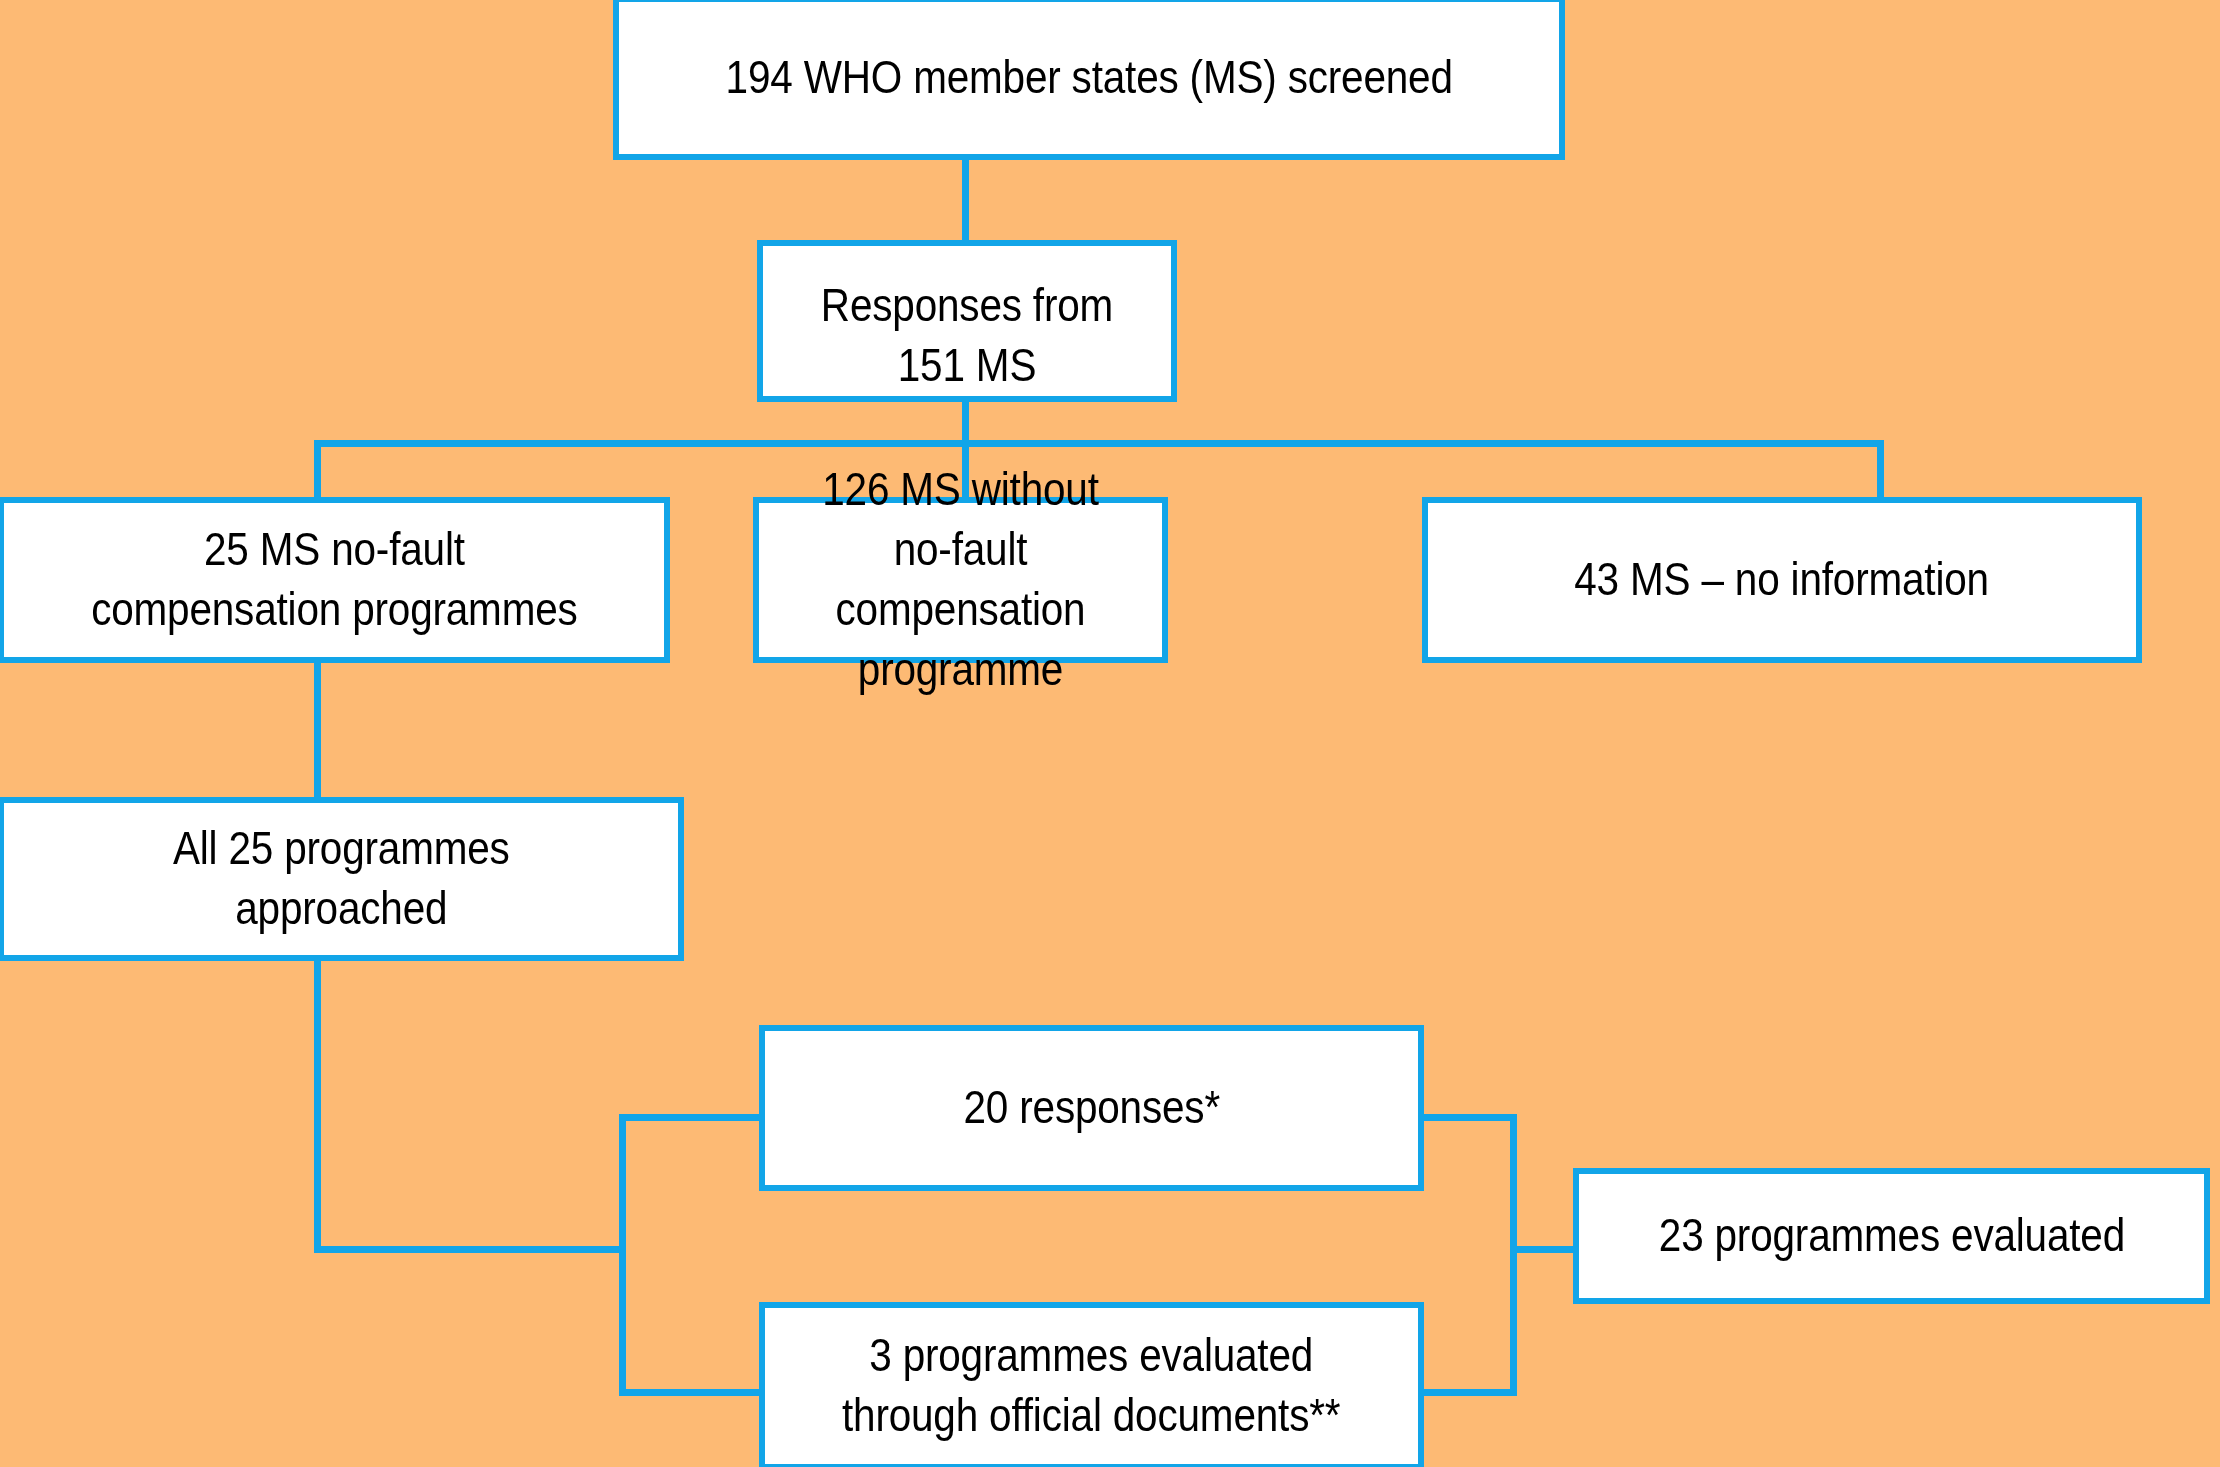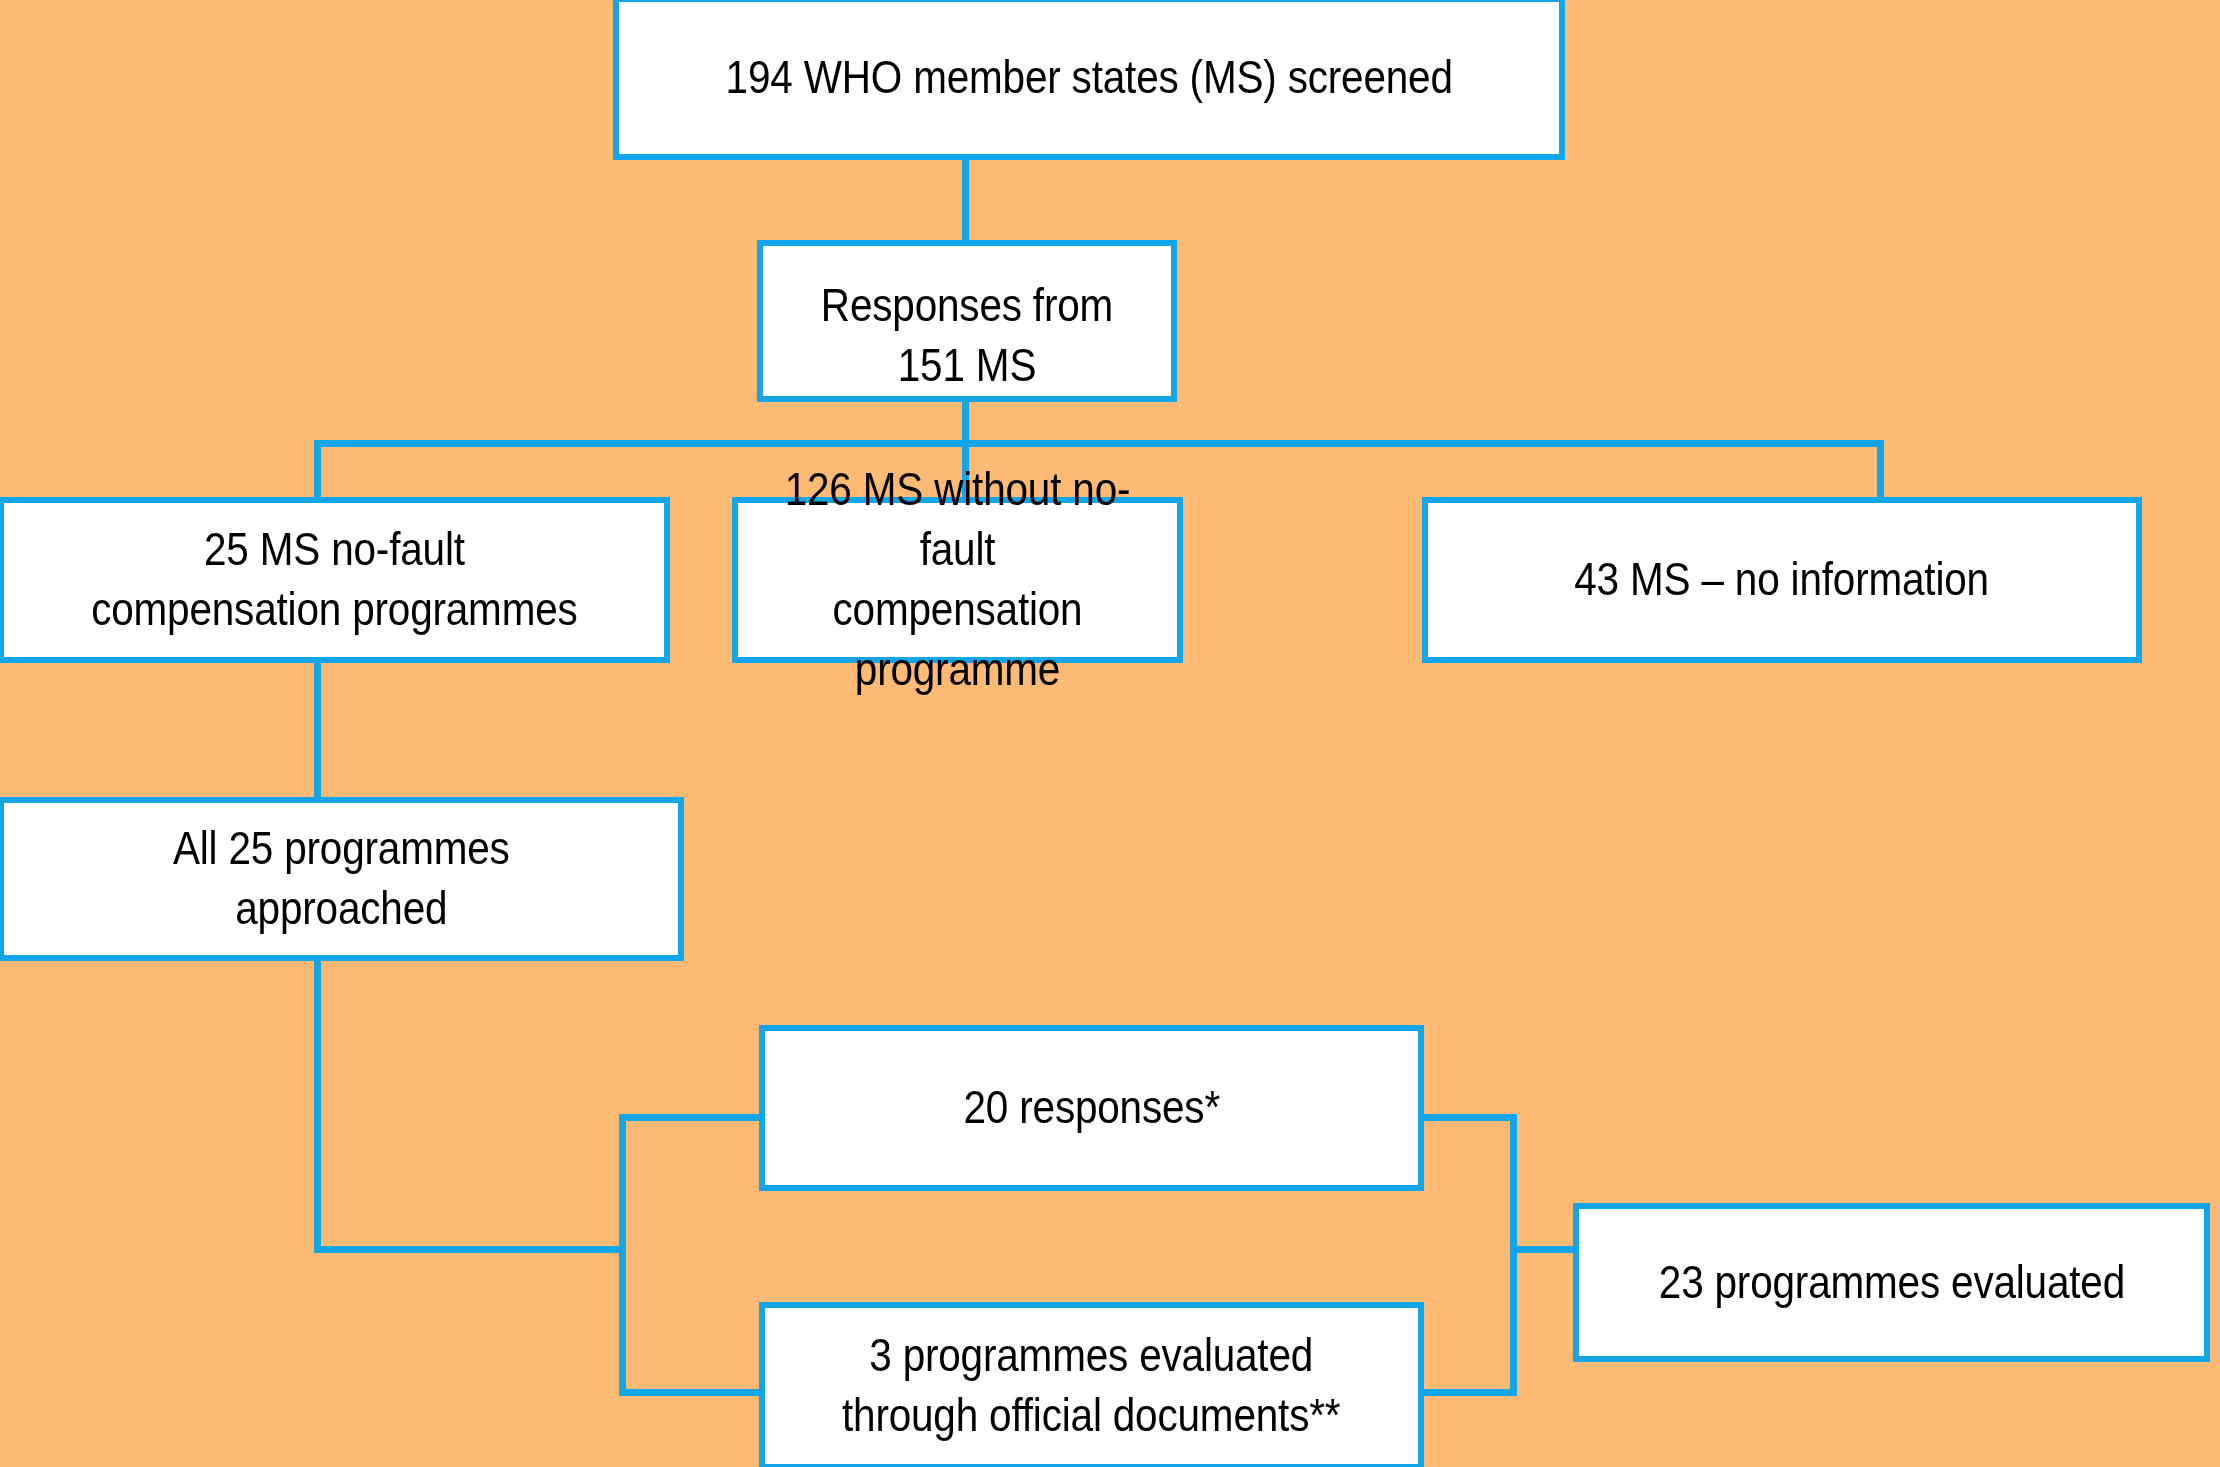--- a/index.html
+++ b/index.html
@@ -86,21 +86,21 @@
 
   <div class="node" style="left:757px; top:240px; width:420px; height:162px;align-items:flex-end;">
     <span class="label">Responses from 151 MS</span>
   </div>
 
   <div class="node" style="left:-2px; top:497px; width:672px; height:166px;">
     <span class="label">25 MS no-fault
 compensation programmes</span>
   </div>
 
-  <div class="node" style="left:732px; top:497px; width:451px; height:166px;">
+  <div class="node" style="left:753px; top:497px; width:415px; height:166px;">
     <span class="label">126 MS without no-fault
 compensation programme</span>
   </div>
 
   <div class="node" style="left:1422px; top:497px; width:720px; height:166px;">
     <span class="label">43 MS – no information</span>
   </div>
 
   <div class="node" style="left:-2px; top:797px; width:686px; height:164px;">
     <span class="label">All 25 programmes
@@ -109,17 +109,17 @@
 
   <div class="node" style="left:759px; top:1025px; width:665px; height:166px;align-items:center;">
     <span class="label">20 responses*</span>
   </div>
 
   <div class="node" style="left:759px; top:1302px; width:665px; height:168px;">
     <span class="label">3 programmes evaluated
 through official documents**</span>
   </div>
 
-  <div class="node" style="left:1573px; top:1168px; width:637px; height:159px;margin-top:35px;">
+  <div class="node" style="left:1573px; top:1168px; width:637px; height:136px;">
     <span class="label">23 programmes evaluated</span>
   </div>
 
 </div>
 
 </body></html>

